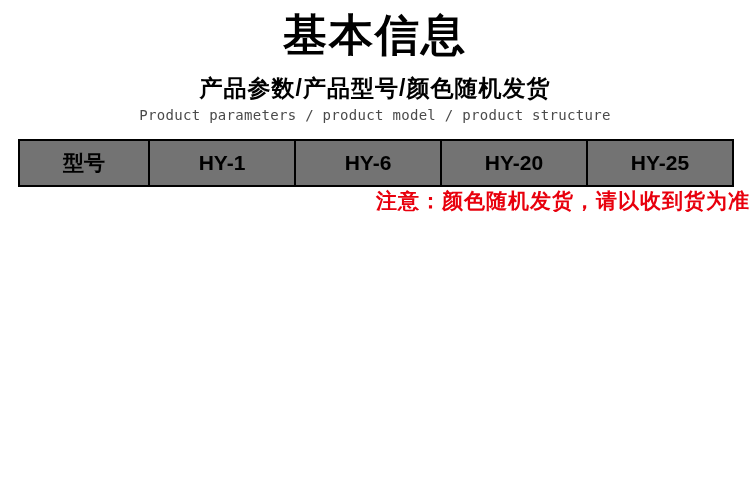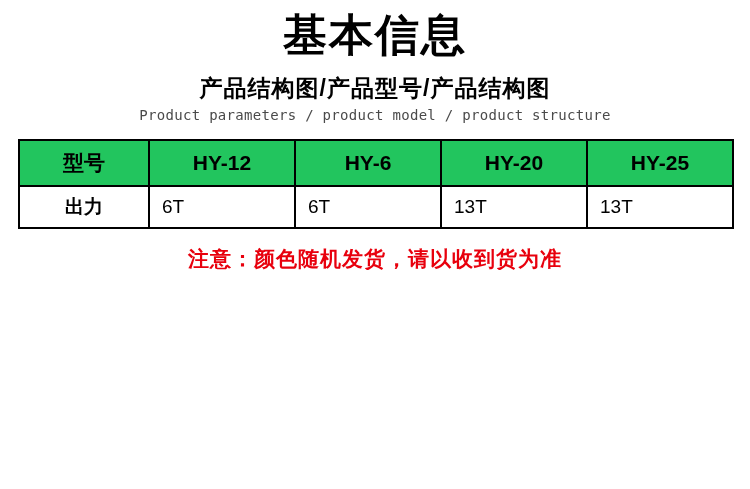--- a/index.html
+++ b/index.html
@@ -62,21 +62,21 @@
     table-layout: fixed;
   }
   table.spec th, table.spec td {
     border: 2px solid #000000;
     height: 42px;
     font-size: 19px;
     padding: 0 12px;
     box-sizing: border-box;
   }
   table.spec thead th {
-    background: #22c55e;
+    background: #737373;
     font-weight: bold;
     font-size: 21px;
     height: 46px;
     text-align: center;
   }
   table.spec thead th.first-col {
     text-align: center;
   }
   table.spec td.label {
     text-align: center;
@@ -88,64 +88,56 @@
     font-weight: normal;
     font-size: 19px;
   }
   col.c1 { width: 130px; }
   col.c2 { width: 146px; }
   col.c3 { width: 146px; }
   col.c4 { width: 146px; }
   col.c5 { width: 146px; }
 
   .notice {
-    text-align: center;
-    margin-top: 16px;
+    text-align: right;
     font-size: 21px;
     font-weight: bold;
     color: #e8000d;
     letter-spacing: 1px;
   }
 </style>
 </head>
 <body>
 
 <div class="page">
 
   <div class="header">
     <div class="main-title">基本信息</div>
-    <div class="sub-title">产品结构图/产品型号/产品结构图</div>
+    <div class="sub-title">产品参数/产品型号/颜色随机发货</div>
     <div class="en-line2">Product parameters / product model / product structure</div>
   </div>
 
   <div class="table-wrap">
     <table class="spec">
       <colgroup>
         <col class="c1">
           <col class="c2">
           <col class="c3">
           <col class="c4">
           <col class="c5">
       </colgroup>
       <thead>
         <tr>
           <th class="first-col">型号</th>
-          <th>HY-12</th>
+          <th>HY-1</th>
           <th>HY-6</th>
           <th>HY-20</th>
           <th>HY-25</th>
         </tr>
       </thead>
       <tbody>
-        <tr>
-          <td class="label">出力</td>
-          <td class="val">6T</td>
-          <td class="val">6T</td>
-          <td class="val">13T</td>
-          <td class="val">13T</td>
-        </tr>
       </tbody>
     </table>
   </div>
 
   <div class="notice">注意：颜色随机发货，请以收到货为准</div>
 
 </div>
 
 </body></html>

